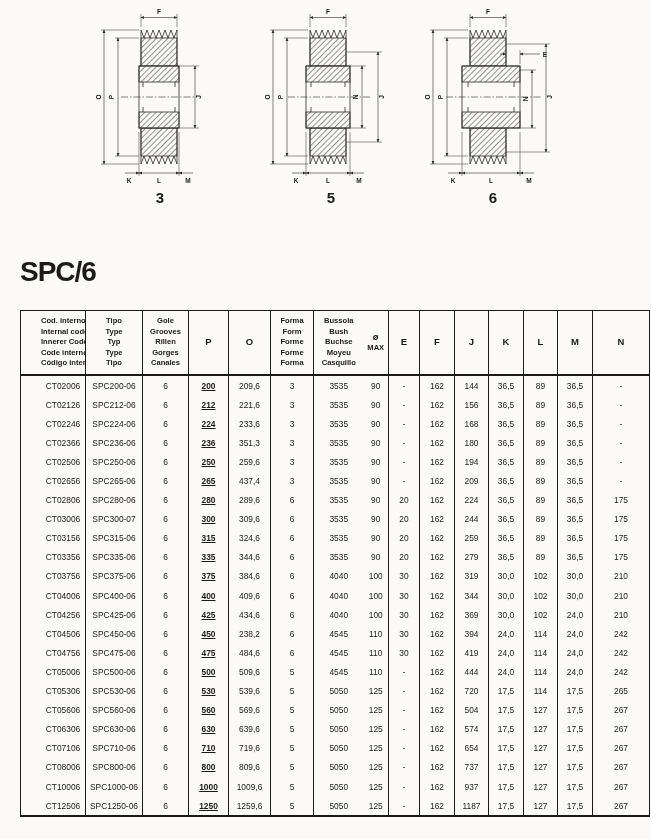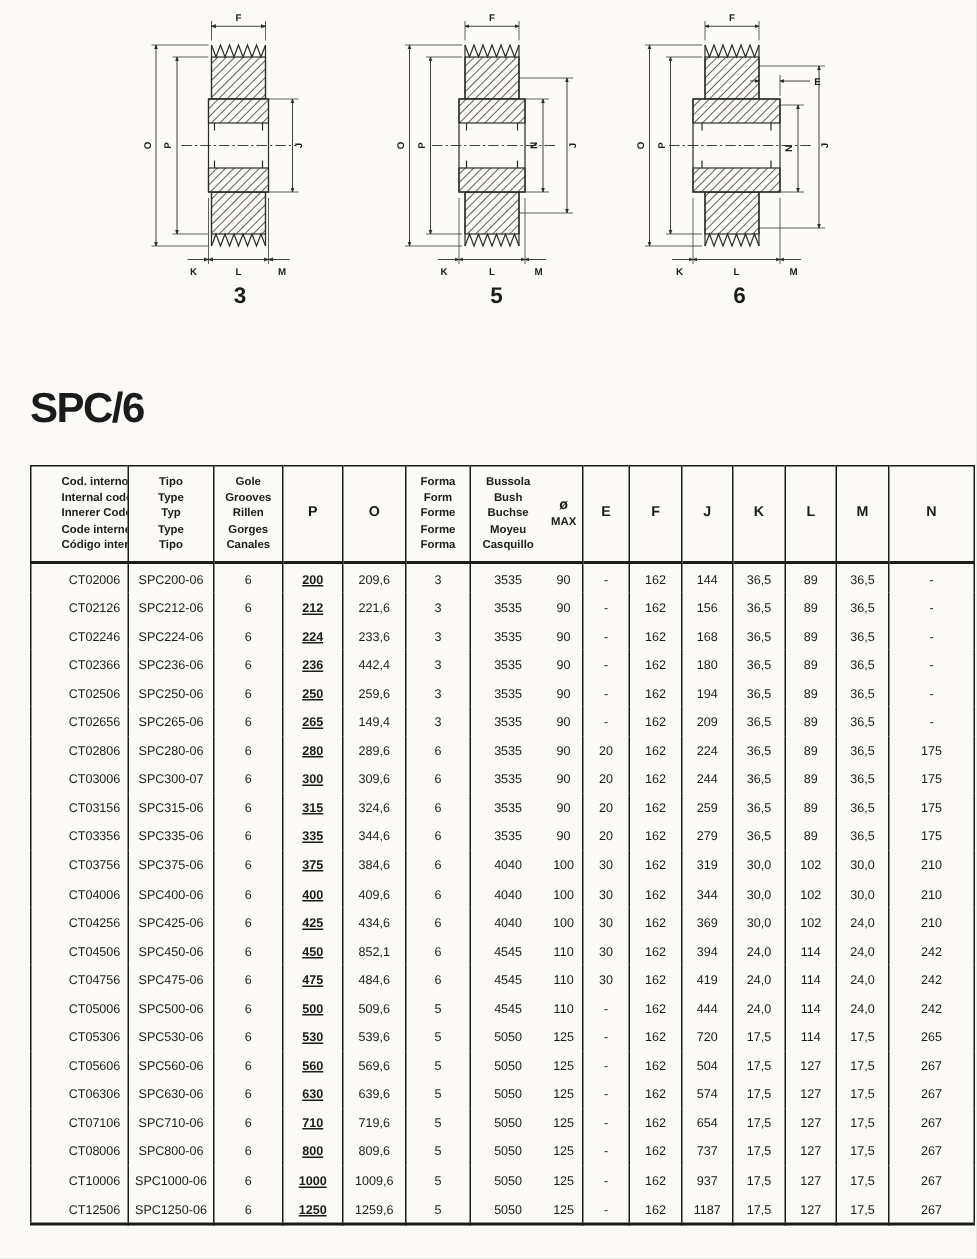--- a/index.html
+++ b/index.html
@@ -338,21 +338,21 @@
             <td>36,5</td>
             <td>89</td>
             <td>36,5</td>
             <td>-</td>
           </tr>
           <tr>
             <td>CT02366</td>
             <td>SPC236-06</td>
             <td>6</td>
             <td class="bold">236</td>
-            <td>442,4</td>
+            <td>351,3</td>
             <td>3</td>
             <td>3535</td>
             <td>90</td>
             <td>-</td>
             <td>162</td>
             <td>180</td>
             <td>36,5</td>
             <td>89</td>
             <td>36,5</td>
             <td>-</td>
@@ -372,21 +372,21 @@
             <td>36,5</td>
             <td>89</td>
             <td>36,5</td>
             <td>-</td>
           </tr>
           <tr>
             <td>CT02656</td>
             <td>SPC265-06</td>
             <td>6</td>
             <td class="bold">265</td>
-            <td>149,4</td>
+            <td>437,4</td>
             <td>3</td>
             <td>3535</td>
             <td>90</td>
             <td>-</td>
             <td>162</td>
             <td>209</td>
             <td>36,5</td>
             <td>89</td>
             <td>36,5</td>
             <td>-</td>
@@ -508,21 +508,21 @@
             <td>30,0</td>
             <td>102</td>
             <td>24,0</td>
             <td>210</td>
           </tr>
           <tr>
             <td>CT04506</td>
             <td>SPC450-06</td>
             <td>6</td>
             <td class="bold">450</td>
-            <td>852,1</td>
+            <td>238,2</td>
             <td>6</td>
             <td>4545</td>
             <td>110</td>
             <td>30</td>
             <td>162</td>
             <td>394</td>
             <td>24,0</td>
             <td>114</td>
             <td>24,0</td>
             <td>242</td>

